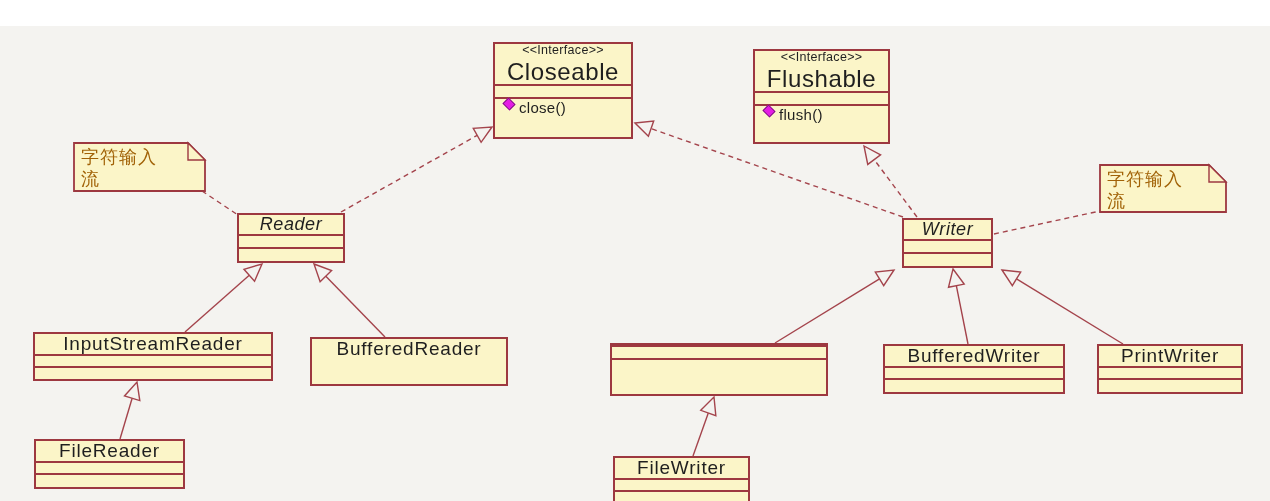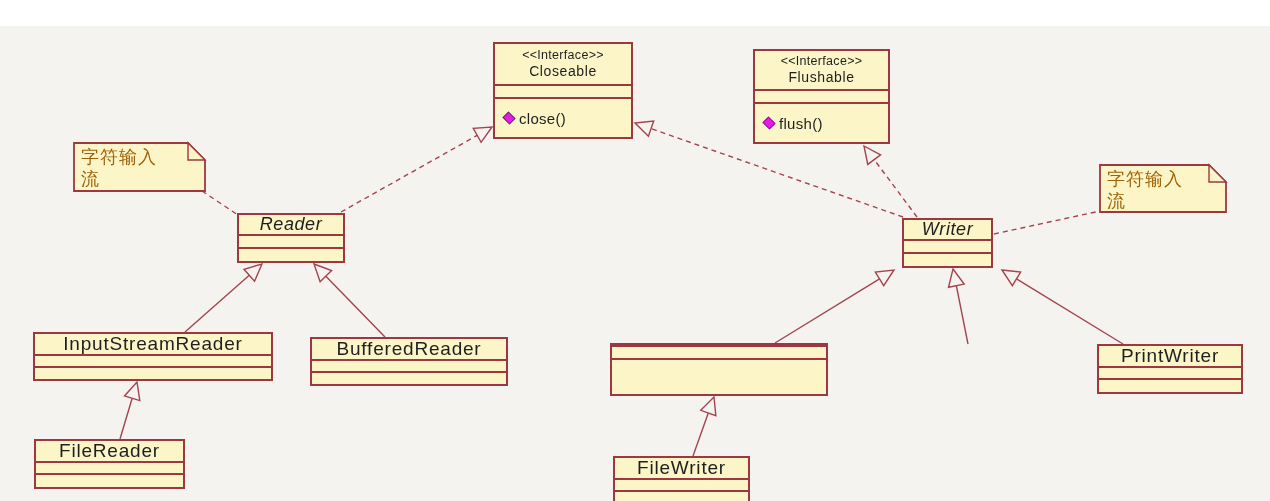--- a/index.html
+++ b/index.html
@@ -15,28 +15,28 @@
     position:absolute;box-sizing:border-box;
     background:#fbf5c8;border:2px solid #9d3840;
     display:flex;flex-direction:column;
     color:#1f1f1f;
   }
   .cls .title{
     flex:1;display:flex;flex-direction:column;
     justify-content:center;align-items:center;line-height:1.05;
   }
   .cls .stereo{font-size:12.5px;letter-spacing:0.3px;margin-bottom:2px;}
-  .cls .name{font-size:14px;letter-spacing:0.6px;}
+  .cls .name{font-size:24px;letter-spacing:0.6px;}
   .cls.leaf .name{font-size:19px;letter-spacing:0.8px;}
   .cls.abstract .name{font-style:italic;font-size:18px;}
   .cls .attrs{height:11px;border-top:2px solid #9d3840;}
   .cls .mempty{height:12px;border-top:2px solid #9d3840;}
   .cls .methods{
     height:38px;border-top:2px solid #9d3840;
-    display:flex;align-items:center;padding-left:9px;
+    display:flex;align-items:flex-start;padding-left:9px;
     font-size:15px;letter-spacing:0.3px;
   }
   .dia{
     display:inline-block;width:8px;height:8px;flex:0 0 8px;
     background:#e51ce5;border:1px solid #7c1a7c;
     transform:rotate(45deg) scaleY(0.85);margin-right:5px;
   }
   
   .notetext{
     position:absolute;font-size:18px;line-height:22px;color:#a16207;
@@ -123,41 +123,48 @@
   </div>
 
   <div class="cls leaf" style="left:33px;top:306px;width:240px;height:49px;">
     <div class="title">
         <div class="name">InputStreamReader</div>
       </div>
     <div class="attrs"></div>
     <div class="mempty"></div>
   </div>
 
-  <div class="cls leaf" style="left:310px;top:311px;width:198px;height:49px;">
+  <div class="cls leaf" style="left:310px;top:311px;width:198px;height:49px;align-items:center;">
     <div class="title">
         <div class="name">BufferedReader</div>
       </div>
     <div class="attrs"></div>
     <div class="mempty"></div>
   </div>
 
   <div class="cls leaf" style="left:34px;top:413px;width:151px;height:50px;">
     <div class="title">
         <div class="name">FileReader</div>
       </div>
     <div class="attrs"></div>
     <div class="mempty"></div>
   </div>
 
   <div class="cls leaf" style="left:610px;top:317px;width:218px;height:53px;">
     <div class="attrs"></div>
     <div class="mempty"></div>
   </div>
 
+  <div class="cls leaf" style="left:883px;top:318px;width:182px;height:50px;">
+    <div class="title">
+        <div class="name">BufferedWriter</div>
+      </div>
+    <div class="attrs"></div>
+    <div class="mempty"></div>
+  </div>
 
   <div class="cls leaf" style="left:1097px;top:318px;width:146px;height:50px;">
     <div class="title">
         <div class="name">PrintWriter</div>
       </div>
     <div class="attrs"></div>
     <div class="mempty"></div>
   </div>
 
   <div class="cls leaf" style="left:613px;top:430px;width:137px;height:50px;">

